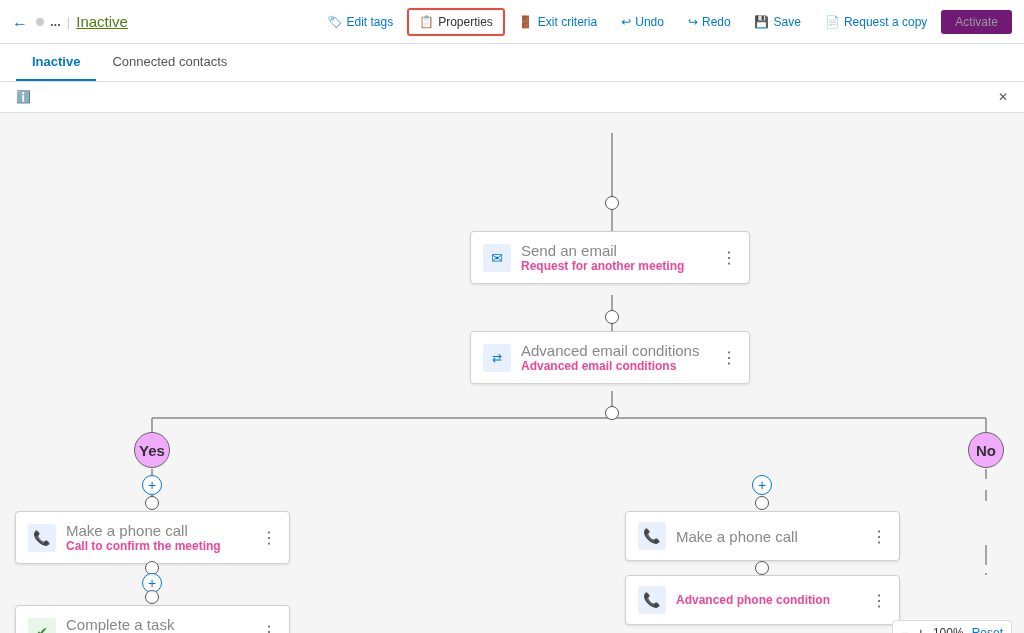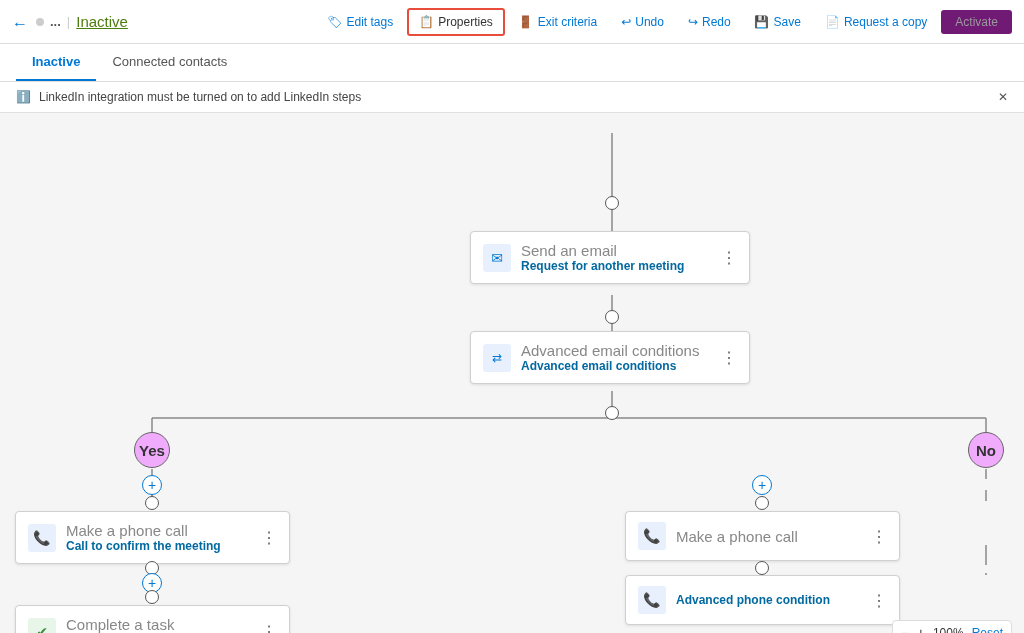--- a/index.html
+++ b/index.html
@@ -82,21 +82,21 @@
       box-shadow: 0 1px 3px rgba(0,0,0,0.1);
     }
     .flow-node .node-icon {
       width: 28px; height: 28px;
       background: #e8f0fe; border-radius: 3px;
       display: flex; align-items: center; justify-content: center;
       color: #0078d4; font-size: 14px; flex-shrink: 0;
     }
     .flow-node .node-content { flex: 1; min-width: 0; }
     .flow-node .node-type { font-size: 15px; color: #888; }
-    .flow-node .node-name { font-size: 12px; font-weight: 600; color: #0369a1; }
+    .flow-node .node-name { font-size: 12px; font-weight: 600; color: #ec4899; }
     .flow-node .node-menu { color: #666; cursor: pointer; font-size: 16px; margin-left: 4px; }
 
     
     .flow-svg {
       position: absolute;
       top: 0; left: 0;
       width: 100%; height: 100%;
       pointer-events: none;
     }
 
@@ -199,21 +199,20 @@
   </div>
 </div>
 
 <div class="tabs">
   <div class="tab active">Inactive</div>
   <div class="tab">Connected contacts</div>
 </div>
 
 <div class="info-bar">
   <span>ℹ️</span>
-  <span>LinkedIn integration must be turned on to add LinkedIn steps</span>
   <span class="close-btn">✕</span>
 </div>
 
 <div class="canvas">
 
   <svg class="flow-svg">
 
     <line x1="612" y1="20" x2="612" y2="88"></line>
 
     <line x1="612" y1="95" x2="612" y2="118"></line>

